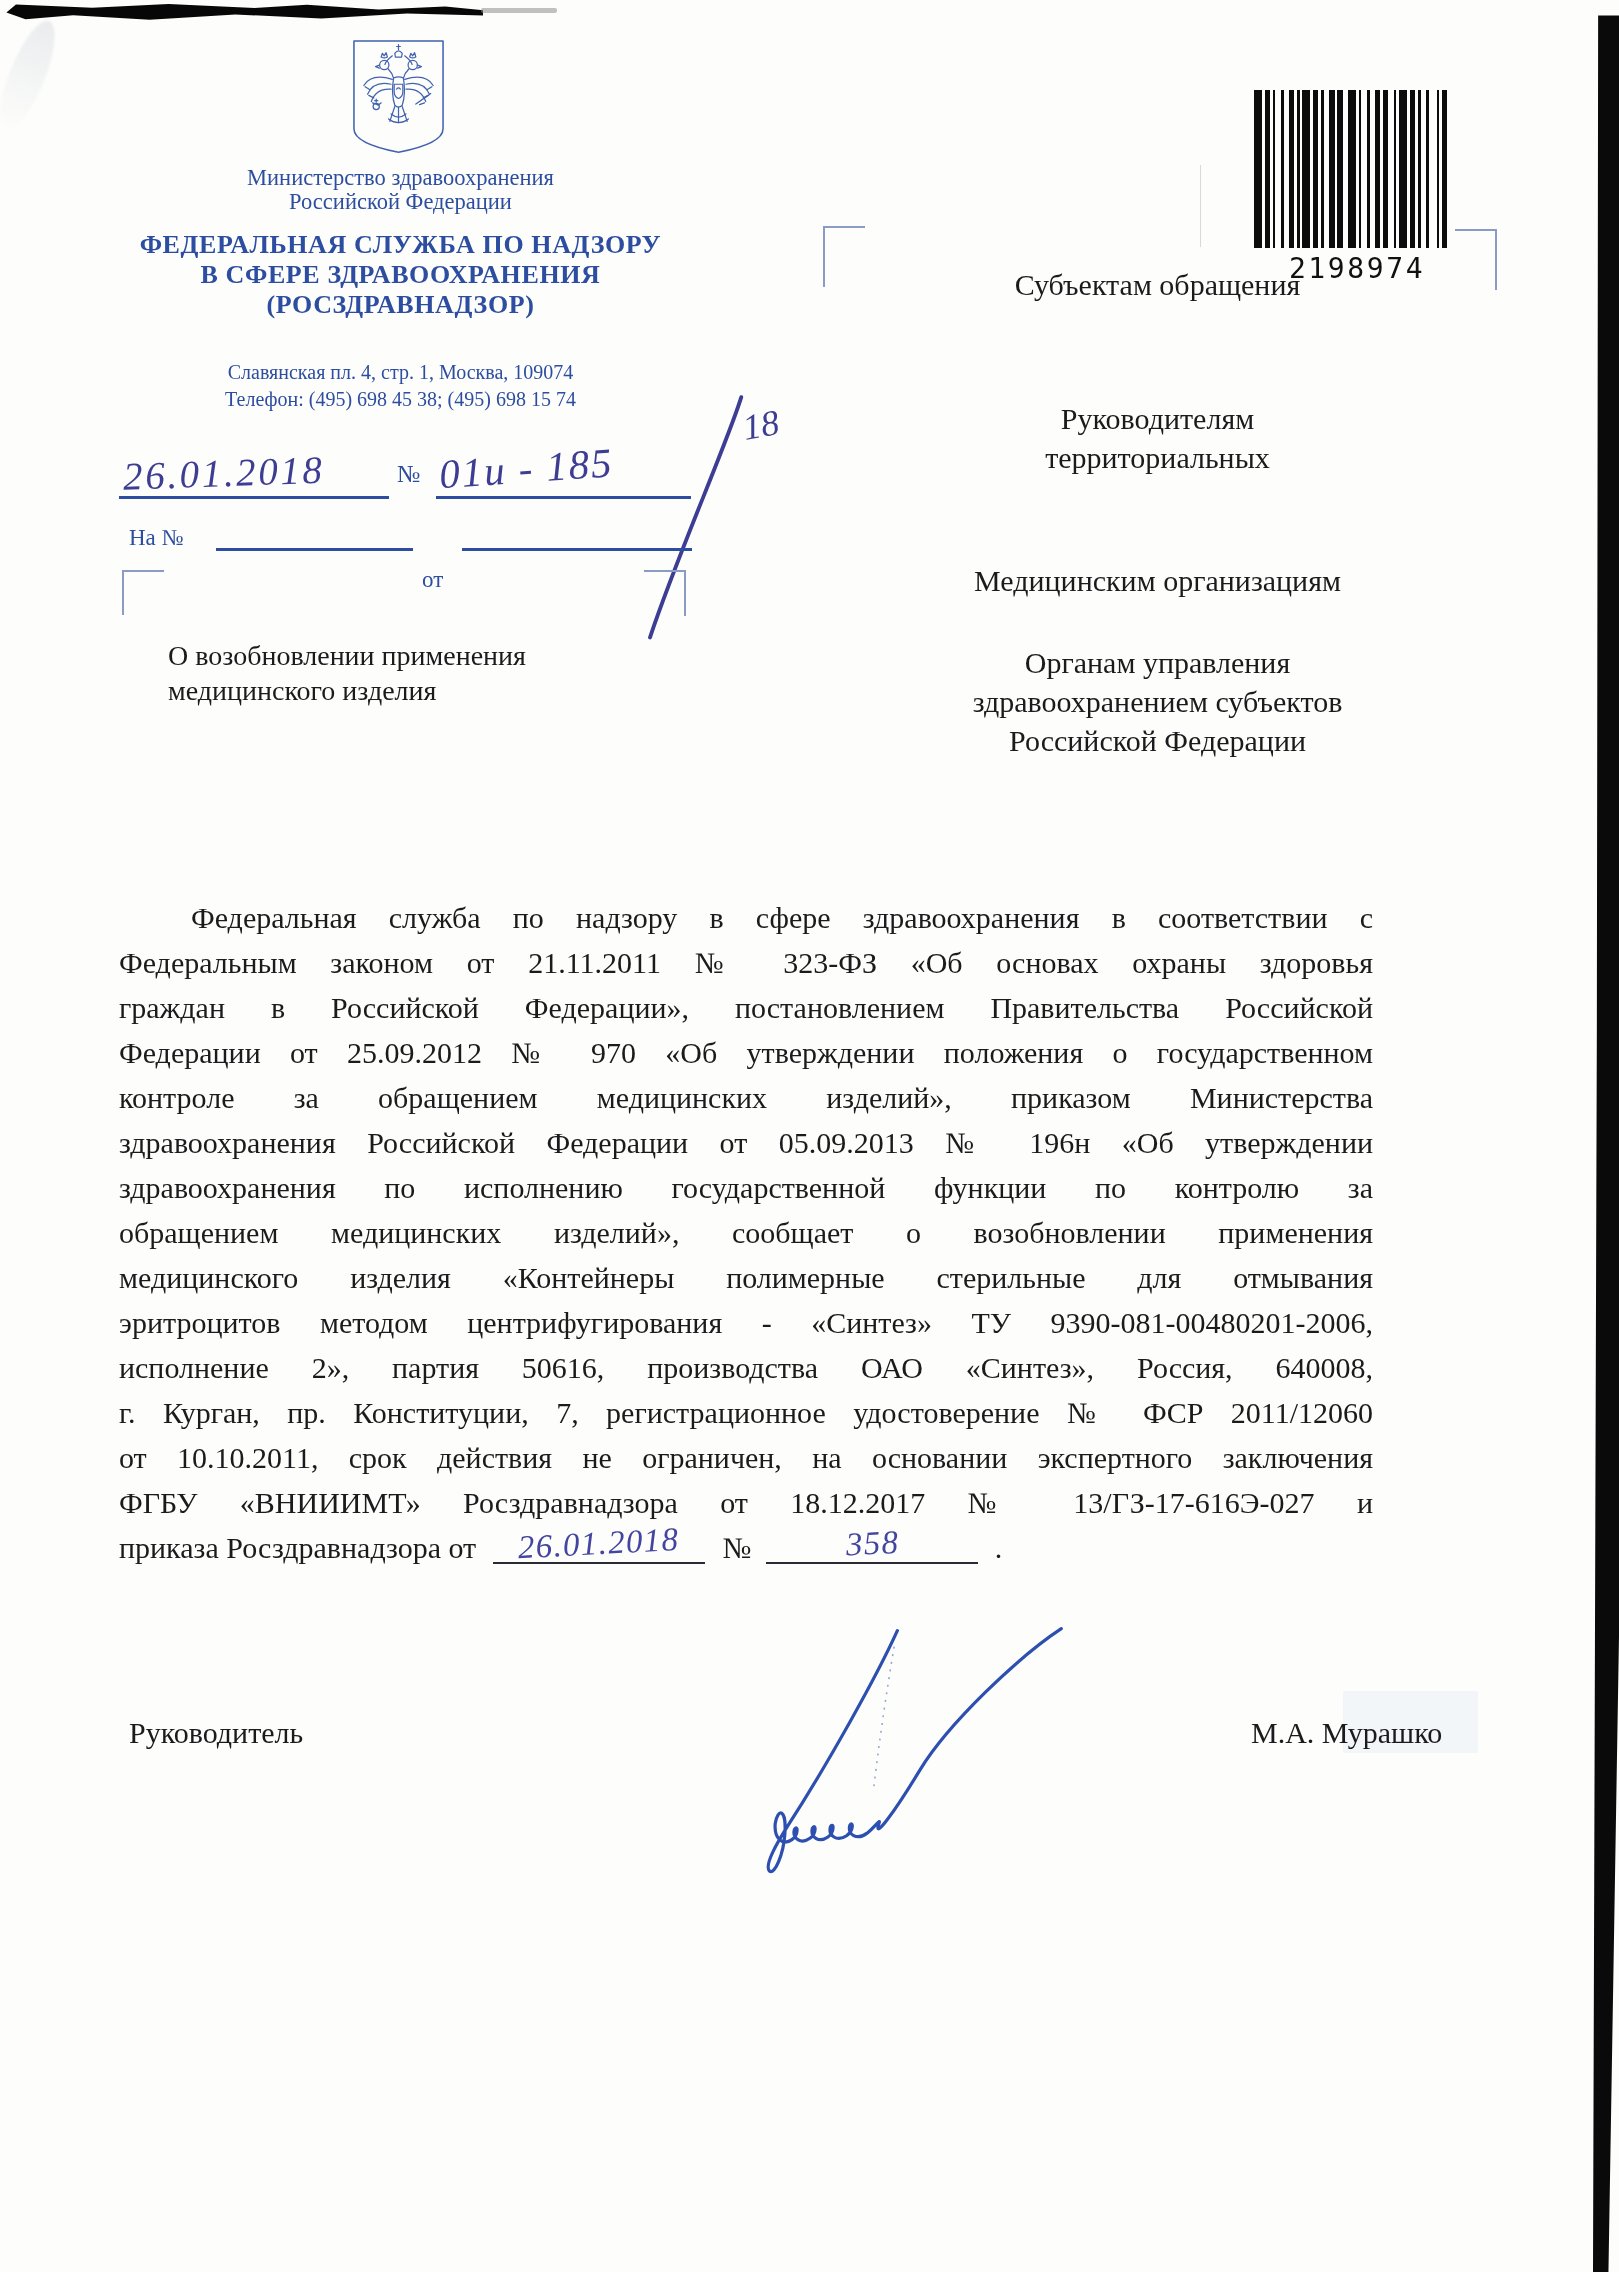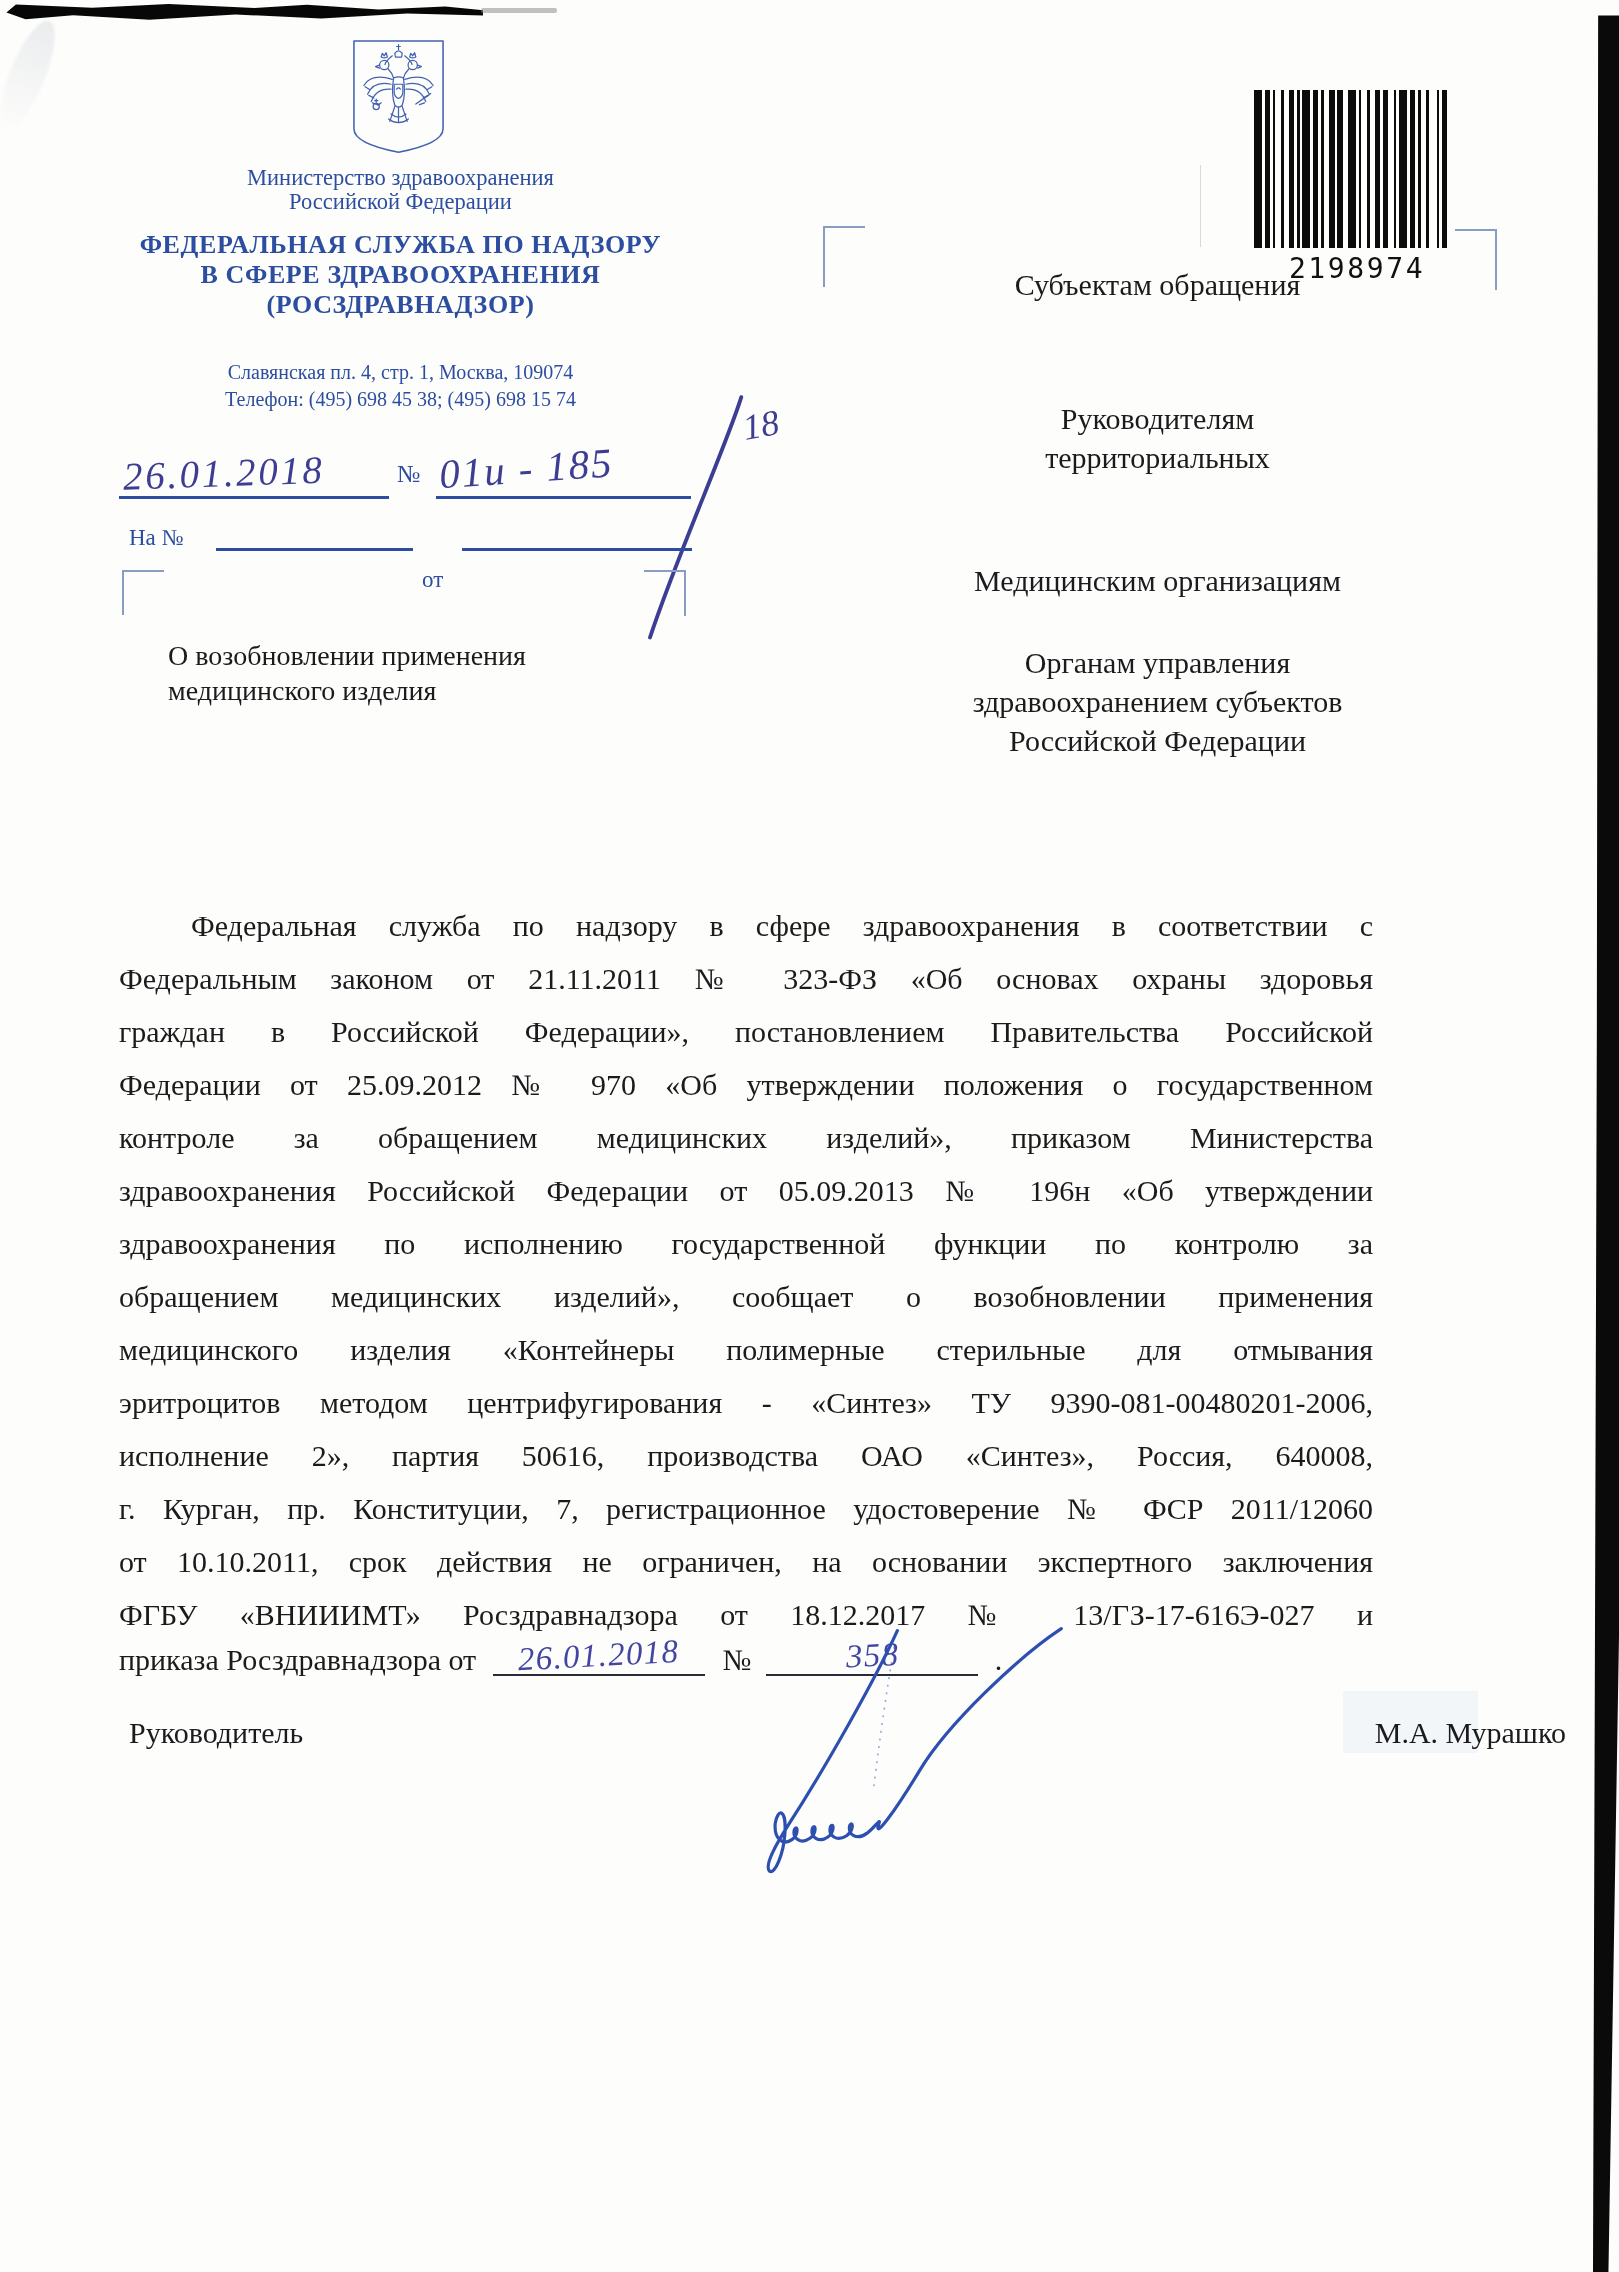--- a/index.html
+++ b/index.html
@@ -37,29 +37,29 @@
   
   .barcode{left:1254px;top:90px;width:206px;height:158px;display:flex;align-items:stretch;}
   .bc-bar{background:#0c0c0c;height:100%;}
   .bc-gap{background:transparent;height:100%;}
   .barcode-num{left:1254px;top:252px;width:206px;text-align:center;font-family:"DejaVu Sans Mono","Liberation Mono",monospace;
     font-size:28px;letter-spacing:2.6px;color:#111;}
   
   .addr-block{left:913px;width:489px;text-align:center;font-size:30px;line-height:39px;color:var(--black,#1b1b1d);}
   
   .body-text{left:119px;top:895px;width:1254px;font-size:30px;line-height:45px;}
-  .jline{text-align:justify;text-align-last:justify;height:45px;white-space:nowrap;margin-top:8px;}
+  .jline{text-align:justify;text-align-last:justify;height:45px;white-space:nowrap;}
   .jline.indent{text-indent:72px;}
   .closing{height:45px;white-space:nowrap;}
   .hw-block{display:inline-block;border-bottom:2.6px solid #2b2b35;text-align:center;height:37px;vertical-align:baseline;}
   .hw-body{display:inline-block;font-style:italic;color:var(--bodyink,#4345a0);font-size:33px;letter-spacing:1.3px;
     transform:rotate(-3deg) translateY(-3.9px);}
   
   .signoff-title{left:129px;top:1716px;font-size:30px;}
-  .signoff-name{left:1296px;top:1716px;width:270px;font-size:30px;text-align:right;}
+  .signoff-name{left:1251px;top:1716px;width:270px;font-size:30px;}
   .name-glow{left:1343px;top:1691px;width:135px;height:62px;background:#dbe6f6;opacity:.28;}
 </style>
 </head>
 <body>
 
 <div class="page" style="--blue: #2c4da0; --brk: #8a9cc4; --ink: #3d3e93; --bodyink: #4345a0; --black: #1b1b1d;">
 
   <div class="abs scratch-top"></div>
   <div class="abs scratch-tail"></div>
   <div class="abs smudge"></div>

